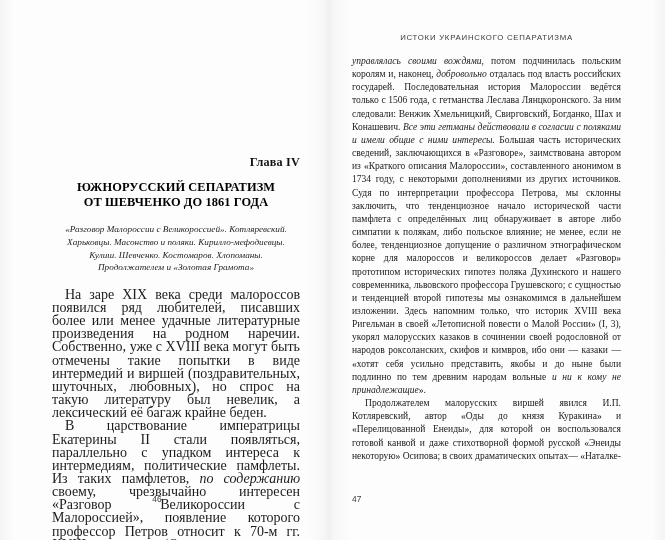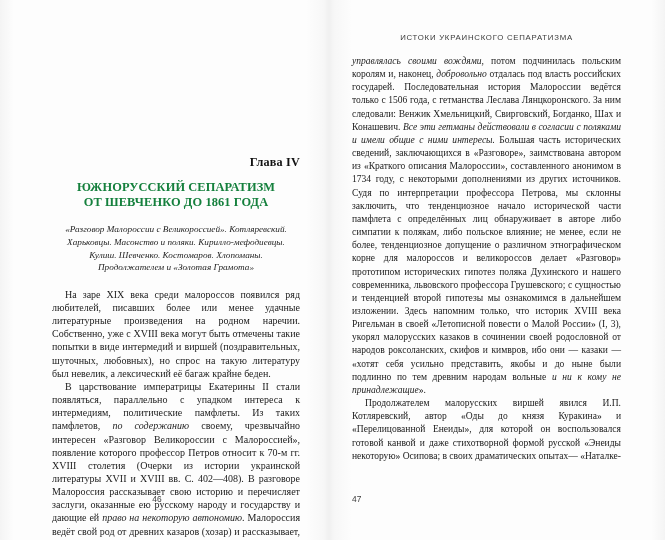--- a/index.html
+++ b/index.html
@@ -75,41 +75,41 @@
     color: #121212;
   }
 
   .chapter-title {
     text-align: center;
     font-weight: bold;
     font-size: 12.4px;
     line-height: 15.2px;
     margin-top: 10px;
     letter-spacing: 0.1px;
-    color: #15803d;
+    color: #000000;
   }
   .chapter-title .tline { display: block; }
 
   .epigraph {
     text-align: center;
     font-style: italic;
     font-size: 9.2px;
     line-height: 12.6px;
     margin-top: 13px;
     color: #242424;
   }
   .epigraph .eline { display: block; }
 
   .body-col {
     margin-top: 14px;
   }
   .para {
     text-align: justify;
     text-justify: inter-word;
-    font-size: 10px;
+    font-size: 14px;
     line-height: 13.15px;
     text-indent: 13px;
     margin: 0;
     color: #1b1b1b;
     hyphens: manual;
   }
   .para + .para { margin-top: 0px; }
   .para i, .para em { font-style: italic; }
 
   .rcol {

